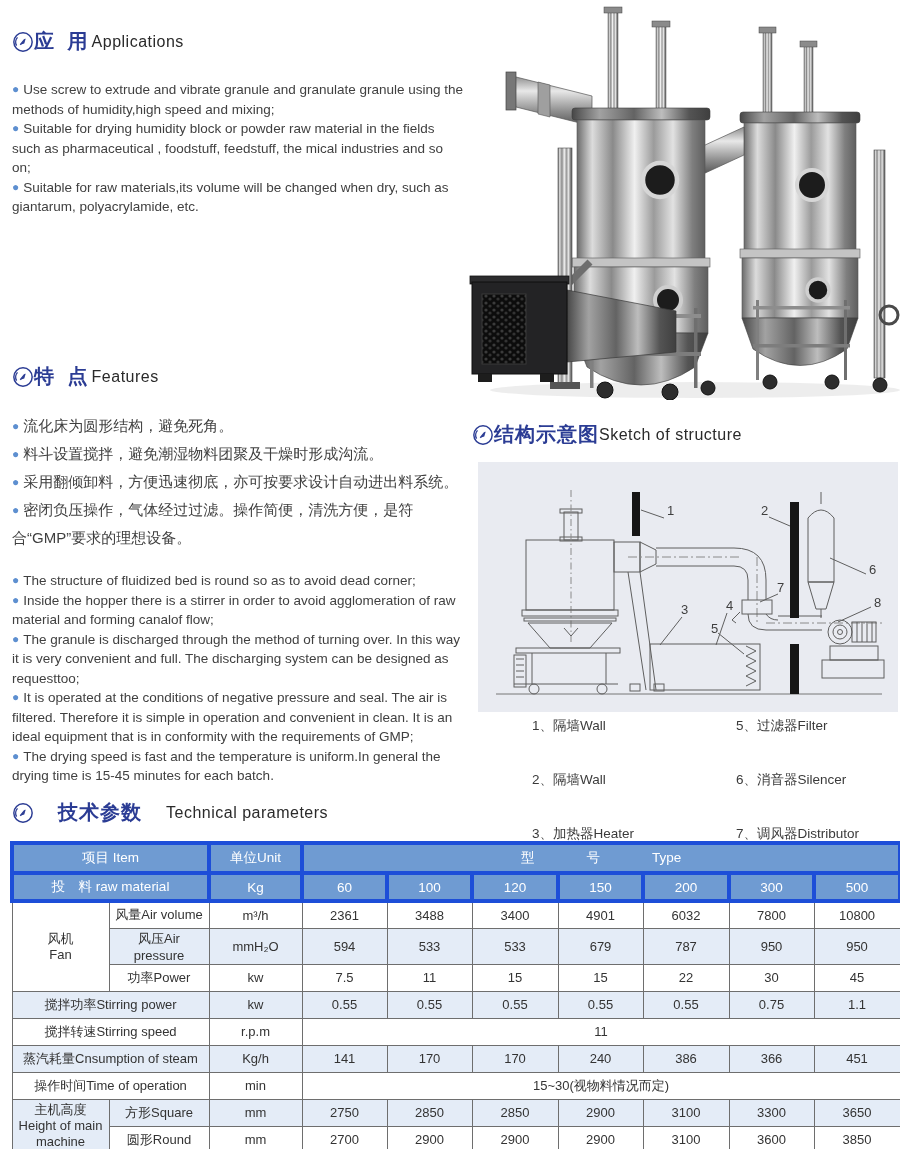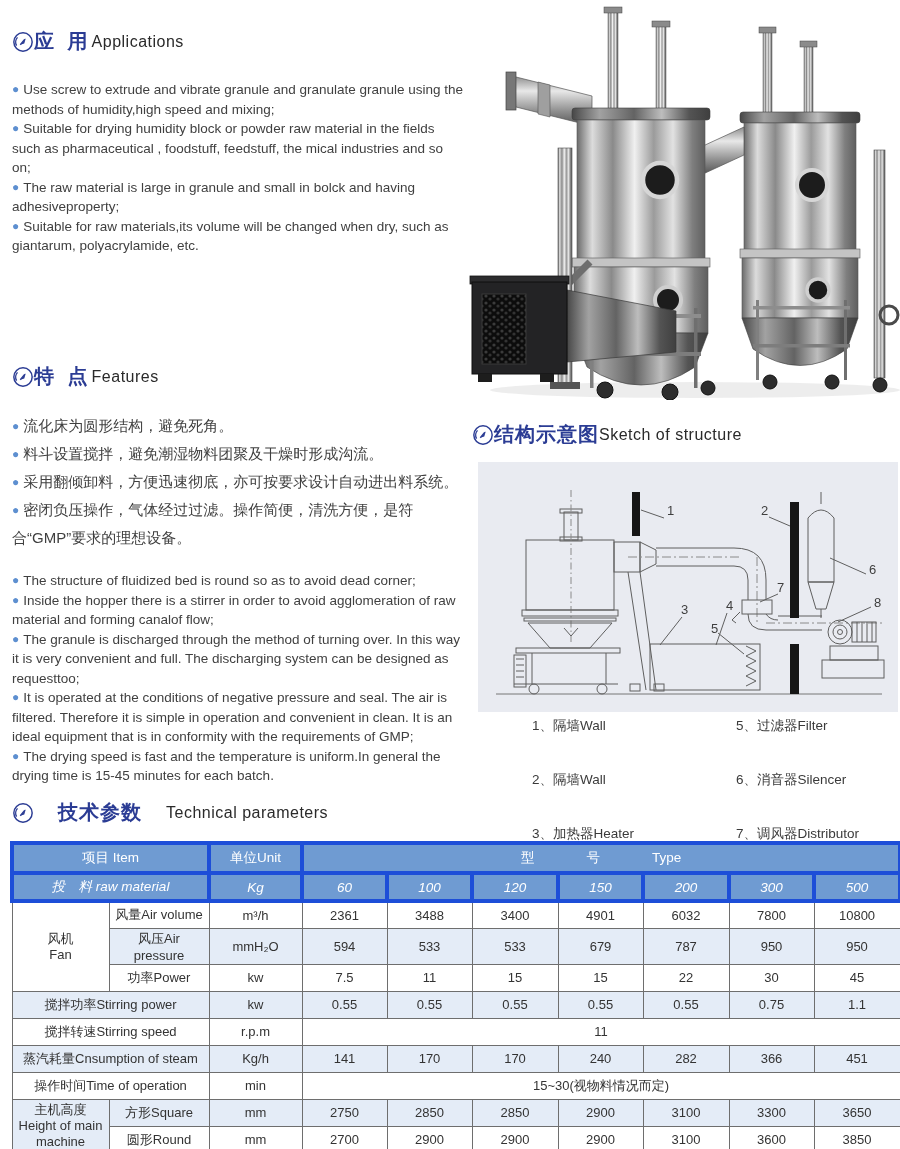--- a/index.html
+++ b/index.html
@@ -48,21 +48,20 @@
       <path d="M5,16 A8 8 0 0 1 6,7" fill="none" stroke="#2b3c94" stroke-width="1.4"></path>
       <path d="M9,15 L15,8 L13.4,13.6 Z" fill="#2b3c94"></path>
       <line x1="9" y1="15" x2="14" y2="9" stroke="#2b3c94" stroke-width="1.4"></line>
     </svg>
     <span class="cn">应 用</span>
     <span class="en">Applications</span>
   </div>
   <div class="en-list" style="margin-top:25px;">
     <p><span class="dot">●</span><span>Use screw to extrude and vibrate granule and granulate granule using the methods of humidity,high speed and mixing;</span></p>
     <p><span class="dot">●</span><span>Suitable for drying humidity block or powder raw material in the fields such as pharmaceutical , foodstuff,  feedstuff, the mical  industries  and so on;</span></p>
-    <p><span class="dot">●</span><span>The raw material is large in granule and small in bolck and having adhesiveproperty;</span></p>
     <p><span class="dot">●</span><span>Suitable for raw materials,its volume will be changed  when dry,  such as giantarum, polyacrylamide, etc.</span></p>
   </div>
 </div>
 
 <div class="abs" style="left:460px; top:0; width:440px; height:400px;">
   <svg width="440" height="400" viewBox="0 0 440 400">
     <defs>
       <linearGradient id="steelV" x1="0" y1="0" x2="1" y2="0">
         <stop offset="0" stop-color="#6b6b6b"></stop>
           <stop offset="0.12" stop-color="#dcdcdc"></stop>
@@ -335,21 +334,21 @@
         <col style="width:86px">
     </colgroup>
     <tbody>
       <tr style="height:30px;">
         <td class="hdr" colspan="2">项目 Item</td>
         <td class="hdr">单位Unit</td>
         <td class="hdr typehead" colspan="7">
           <span>型</span><span>号</span><span>Type</span>
         </td>
       </tr>
-      <tr style="height:28px;font-style:italic;">
+      <tr style="height:28px;">
         <td class="hdr" colspan="2">投　料  raw material</td>
         <td class="hdr">Kg</td>
         <td class="hdr">60</td>
         <td class="hdr">100</td>
         <td class="hdr">120</td>
         <td class="hdr">150</td>
         <td class="hdr">200</td>
         <td class="hdr">300</td>
         <td class="hdr">500</td>
       </tr>
@@ -408,21 +407,21 @@
         <td class="bd">r.p.m</td>
         <td class="bd" colspan="7">11</td>
       </tr>
       <tr class="alt">
         <td class="bd lab" colspan="2">蒸汽耗量Cnsumption of steam</td>
         <td class="bd">Kg/h</td>
         <td class="bd">141</td>
         <td class="bd">170</td>
         <td class="bd">170</td>
         <td class="bd">240</td>
-        <td class="bd">282</td>
+        <td class="bd">386</td>
         <td class="bd">366</td>
         <td class="bd">451</td>
       </tr>
       <tr>
         <td class="bd lab" colspan="2">操作时间Time of operation</td>
         <td class="bd">min</td>
         <td class="bd" colspan="7">15~30(视物料情况而定)</td>
       </tr>
 
       <tr class="alt">

